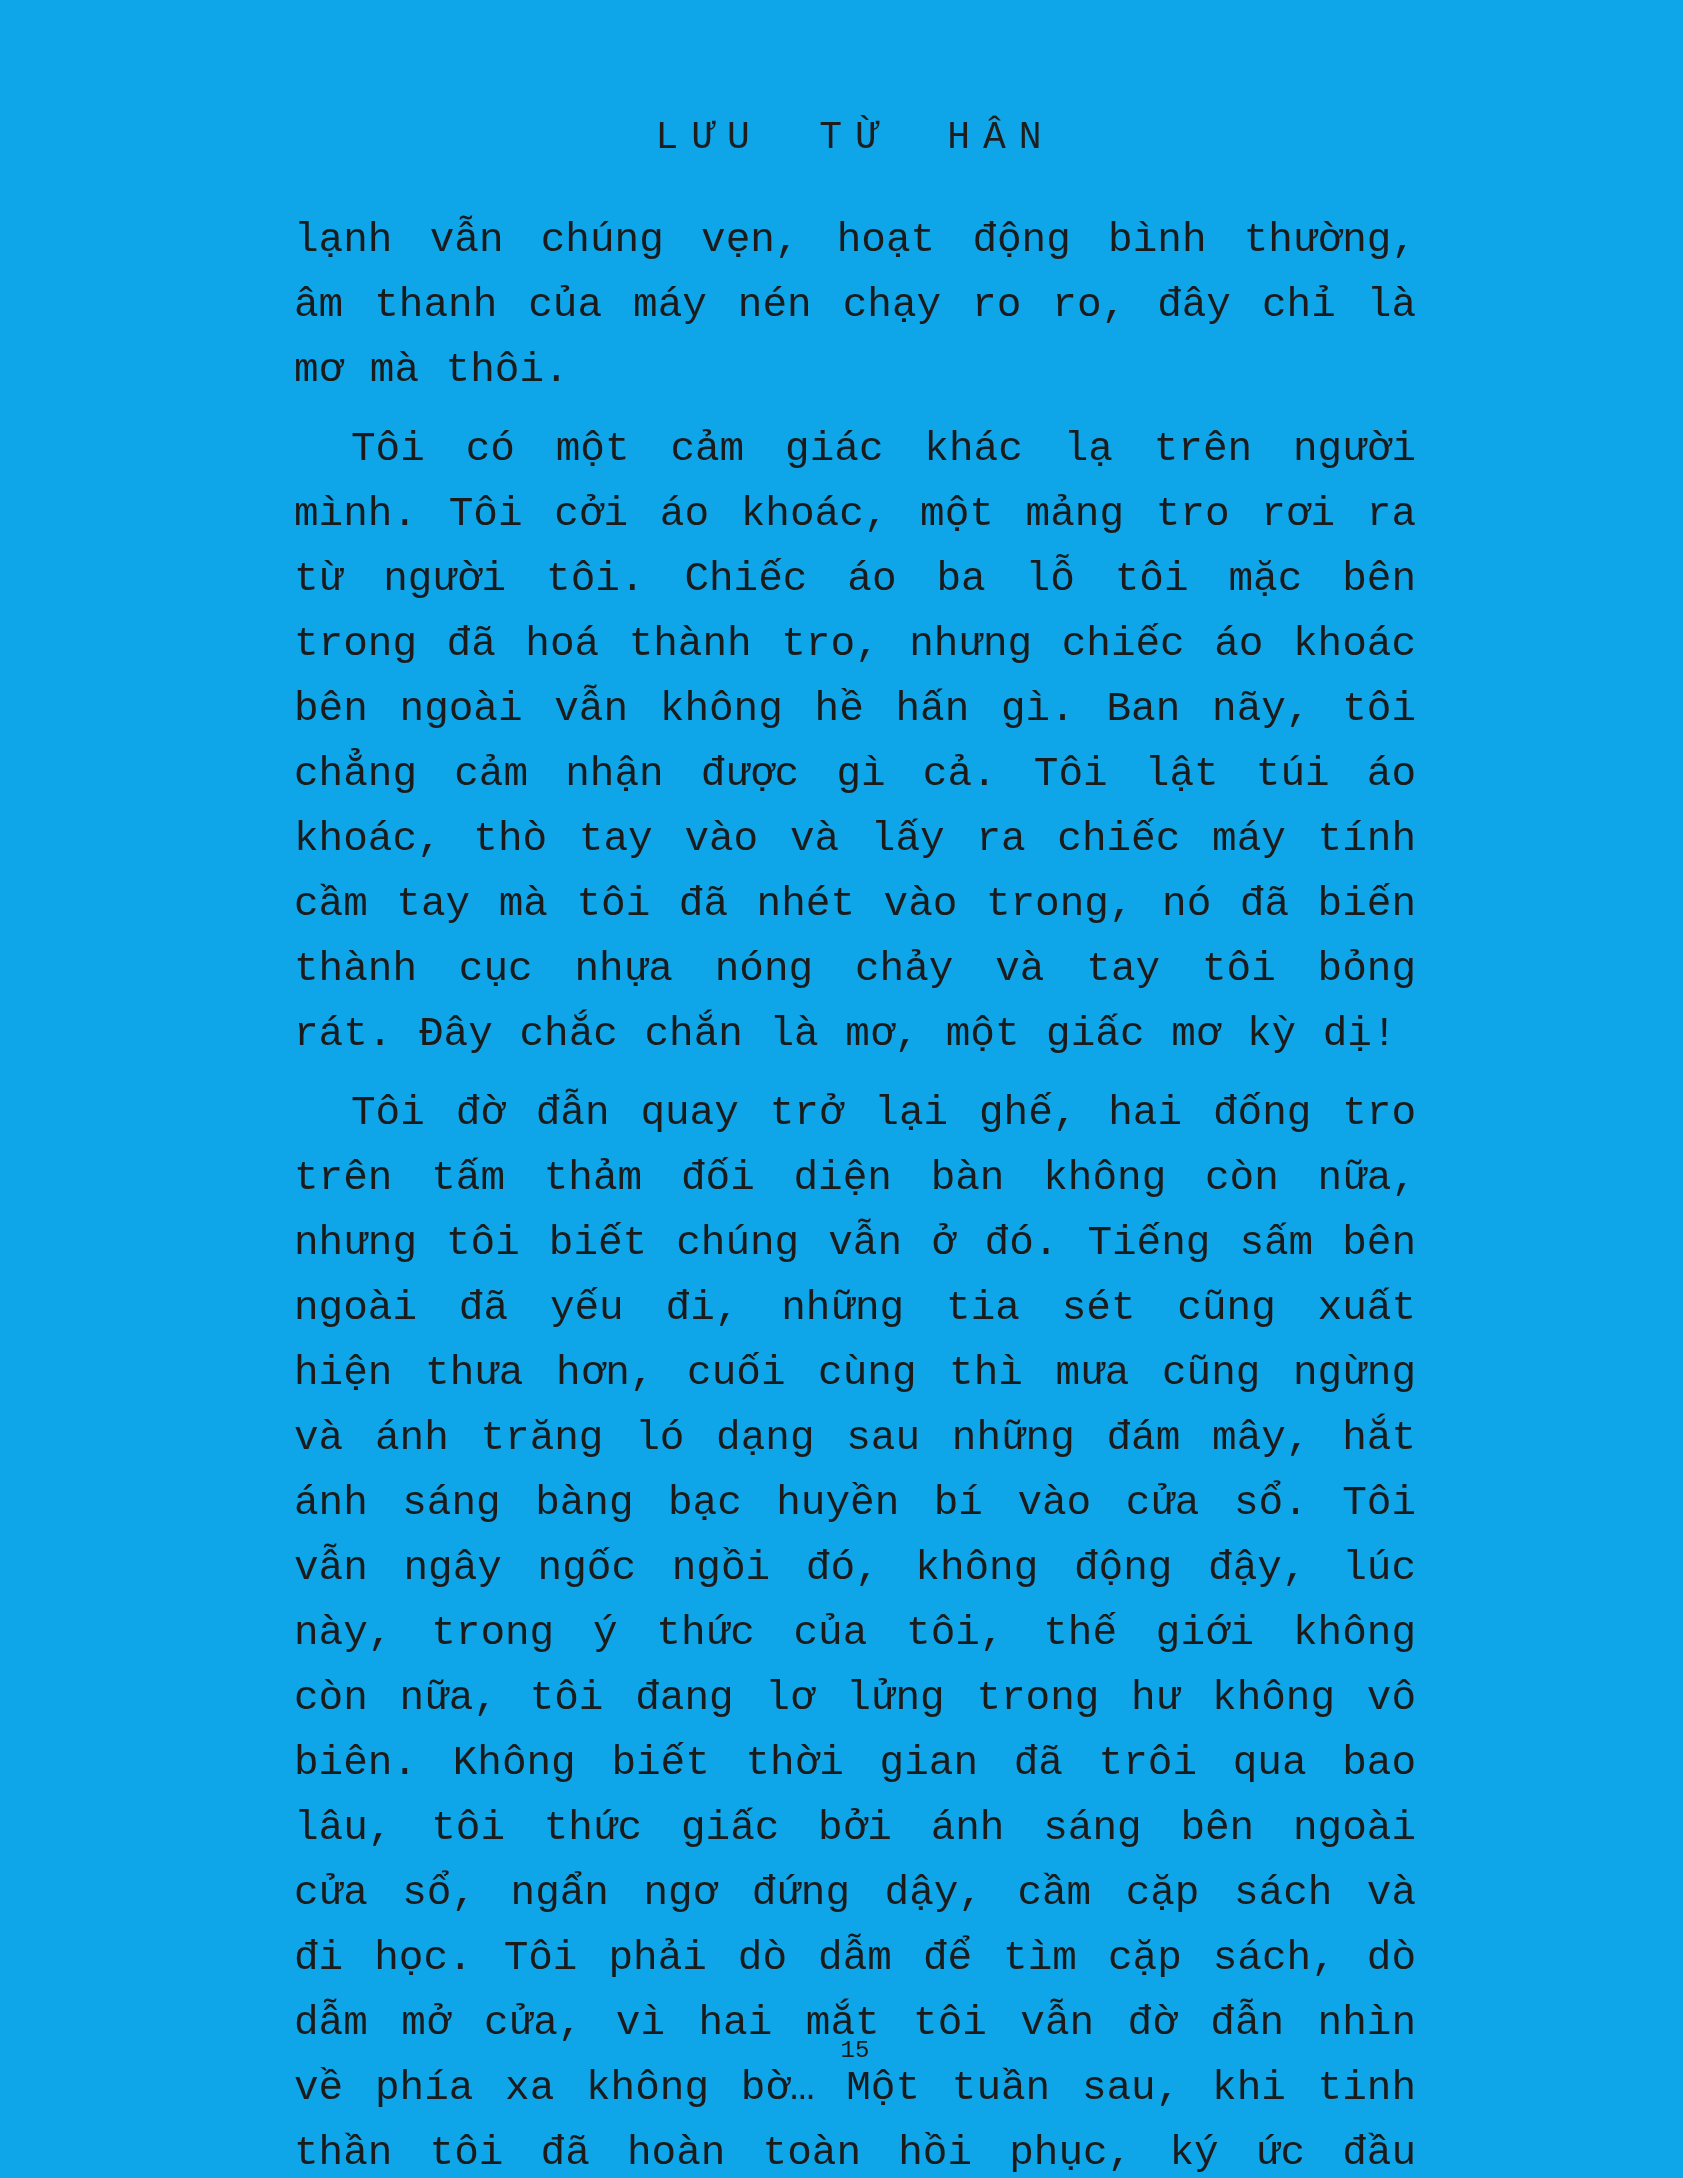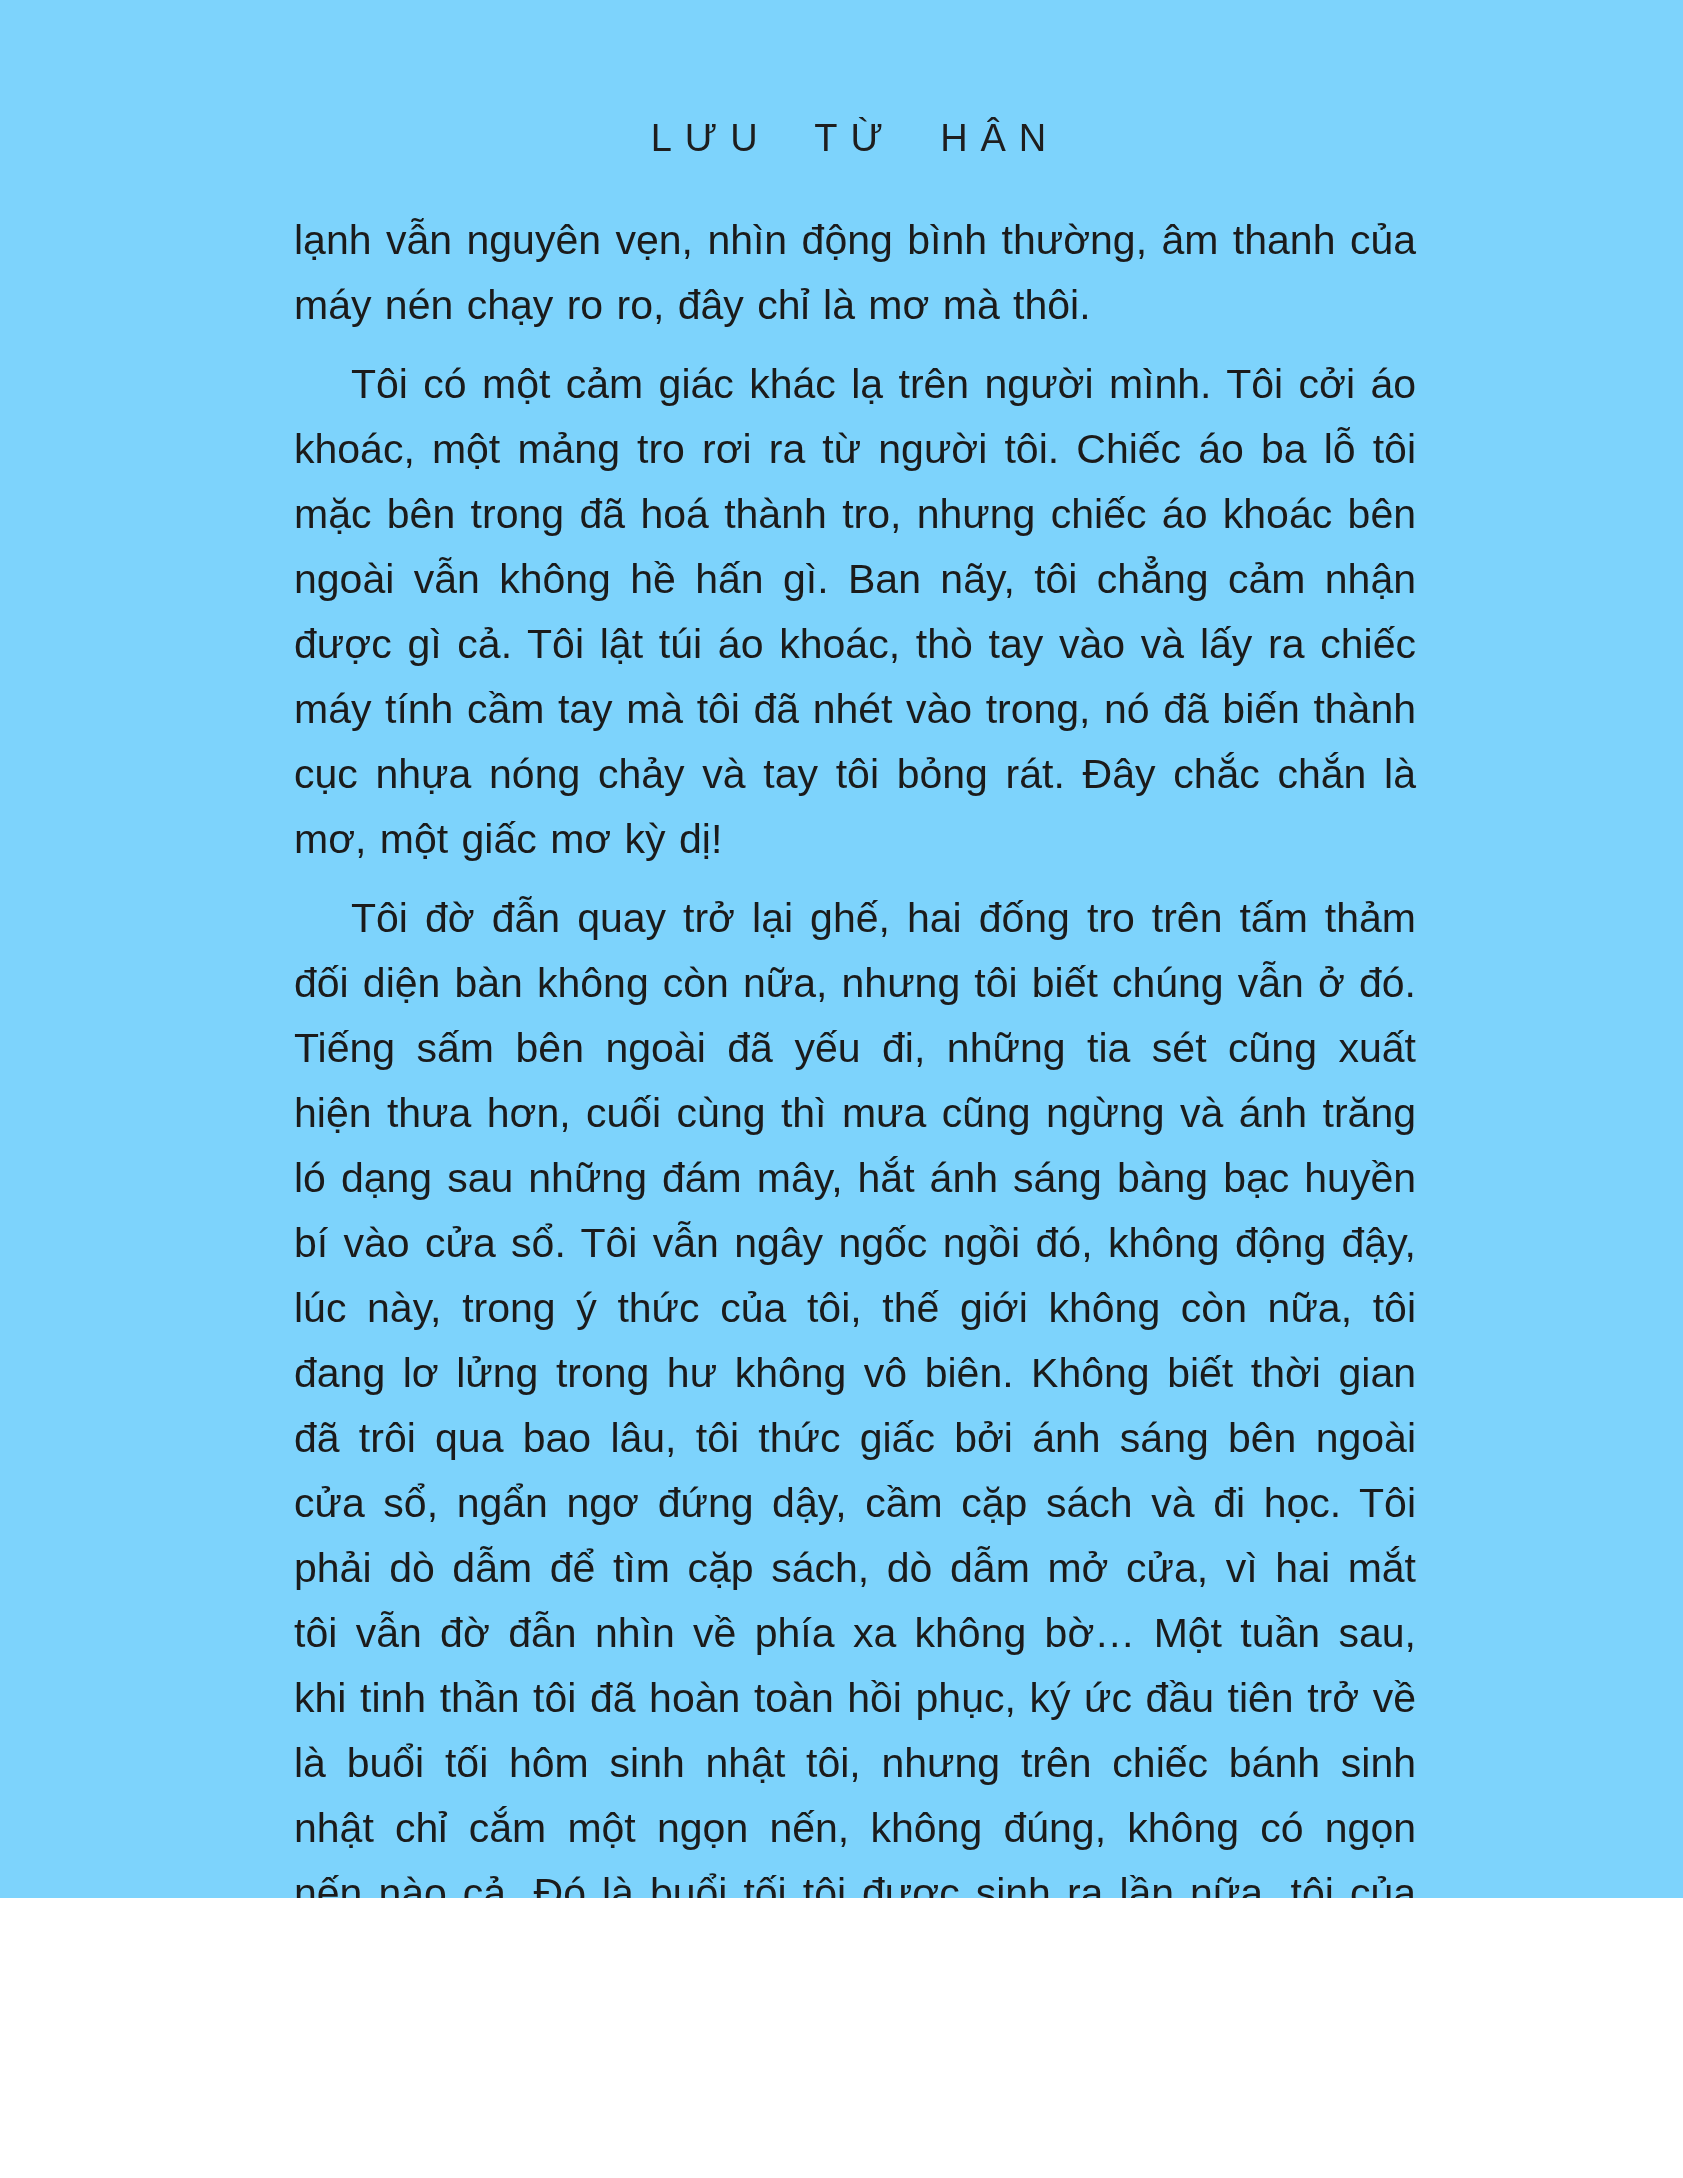--- a/index.html
+++ b/index.html
@@ -3,24 +3,24 @@
 <meta charset="utf-8">
 <style>
   html, body {
     margin: 0;
     padding: 0;
     background: #ffffff;
   }
   .page {
     position: relative;
     width: 1683px;
-    height: 1898px;
-    background: #7dd3fc;
+    height: 2178px;
+    background: #0ea5e9;
     color: #1b1b1b;
-    font-family: Liberation Sans, sans-serif;
+    font-family: Liberation Mono, monospace;
     overflow: hidden;
   }
   .running-head {
     position: absolute;
     top: 115px;
     left: 294px;
     width: 1122px;
     text-align: center;
     font-size: 38px;
     line-height: 46px;
@@ -58,20 +58,20 @@
     margin-top: 41px;
   }
 </style>
 </head>
 <body>
 
 <div class="page">
   <div class="running-head">LƯU TỪ HÂN</div>
 
   <div class="body-text">
-      <p class="para">lạnh vẫn nguyên vẹn, nhìn động bình thường, âm thanh của máy nén chạy ro ro, đây chỉ là mơ mà thôi.</p>
+      <p class="para">lạnh vẫn chúng vẹn, hoạt động bình thường, âm thanh của máy nén chạy ro ro, đây chỉ là mơ mà thôi.</p>
       <p class="para indent">Tôi có một cảm giác khác lạ trên người mình. Tôi cởi áo khoác, một mảng tro rơi ra từ người tôi. Chiếc áo ba lỗ tôi mặc bên trong đã hoá thành tro, nhưng chiếc áo khoác bên ngoài vẫn không hề hấn gì. Ban nãy, tôi chẳng cảm nhận được gì cả. Tôi lật túi áo khoác, thò tay vào và lấy ra chiếc máy tính cầm tay mà tôi đã nhét vào trong, nó đã biến thành cục nhựa nóng chảy và tay tôi bỏng rát. Đây chắc chắn là mơ, một giấc mơ kỳ dị!</p>
       <p class="para indent">Tôi đờ đẫn quay trở lại ghế, hai đống tro trên tấm thảm đối diện bàn không còn nữa, nhưng tôi biết chúng vẫn ở đó. Tiếng sấm bên ngoài đã yếu đi, những tia sét cũng xuất hiện thưa hơn, cuối cùng thì mưa cũng ngừng và ánh trăng ló dạng sau những đám mây, hắt ánh sáng bàng bạc huyền bí vào cửa sổ. Tôi vẫn ngây ngốc ngồi đó, không động đậy, lúc này, trong ý thức của tôi, thế giới không còn nữa, tôi đang lơ lửng trong hư không vô biên. Không biết thời gian đã trôi qua bao lâu, tôi thức giấc bởi ánh sáng bên ngoài cửa sổ, ngẩn ngơ đứng dậy, cầm cặp sách và đi học. Tôi phải dò dẫm để tìm cặp sách, dò dẫm mở cửa, vì hai mắt tôi vẫn đờ đẫn nhìn về phía xa không bờ… Một tuần sau, khi tinh thần tôi đã hoàn toàn hồi phục, ký ức đầu tiên trở về là buổi tối hôm sinh nhật tôi, nhưng trên chiếc bánh sinh nhật chỉ cắm một ngọn nến, không đúng, không có ngọn nến nào cả. Đó là buổi tối tôi được sinh ra lần nữa, tôi của sau này không phải tôi của trước kia.</p>
     </div>
 
   <div class="folio">15</div>
 </div>
 
 
 </body></html>

